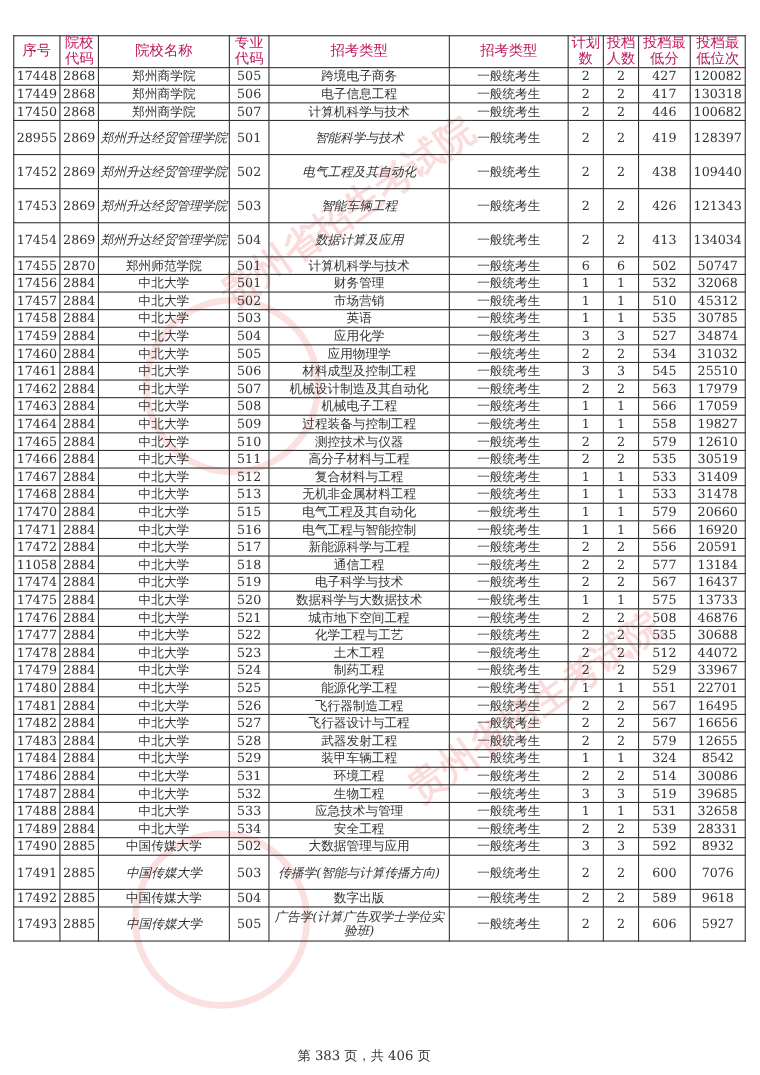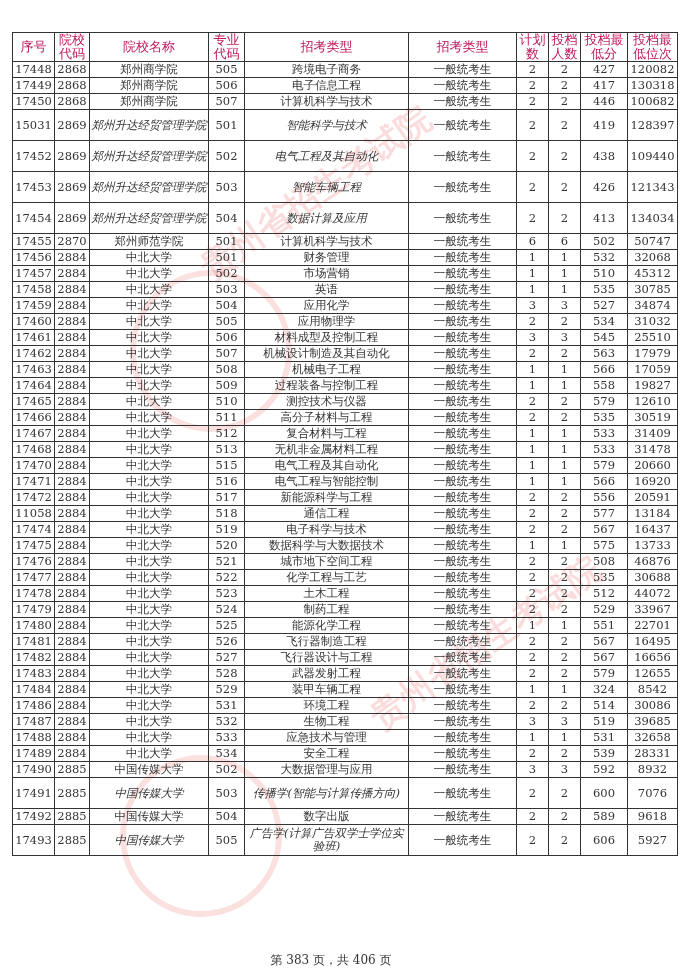--- a/index.html
+++ b/index.html
@@ -89,21 +89,21 @@
         <td>郑州商学院</td>
         <td>507</td>
         <td>计算机科学与技术</td>
         <td>一般统考生</td>
         <td>2</td>
         <td>2</td>
         <td>446</td>
         <td>100682</td>
       </tr>
       <tr class="tall">
-        <td>15031</td>
+        <td>28955</td>
         <td>2869</td>
         <td class="wrap">郑州升达经贸管理学院</td>
         <td>501</td>
         <td class="wrap">智能科学与技术</td>
         <td>一般统考生</td>
         <td>2</td>
         <td>2</td>
         <td>419</td>
         <td>128397</td>
       </tr>

